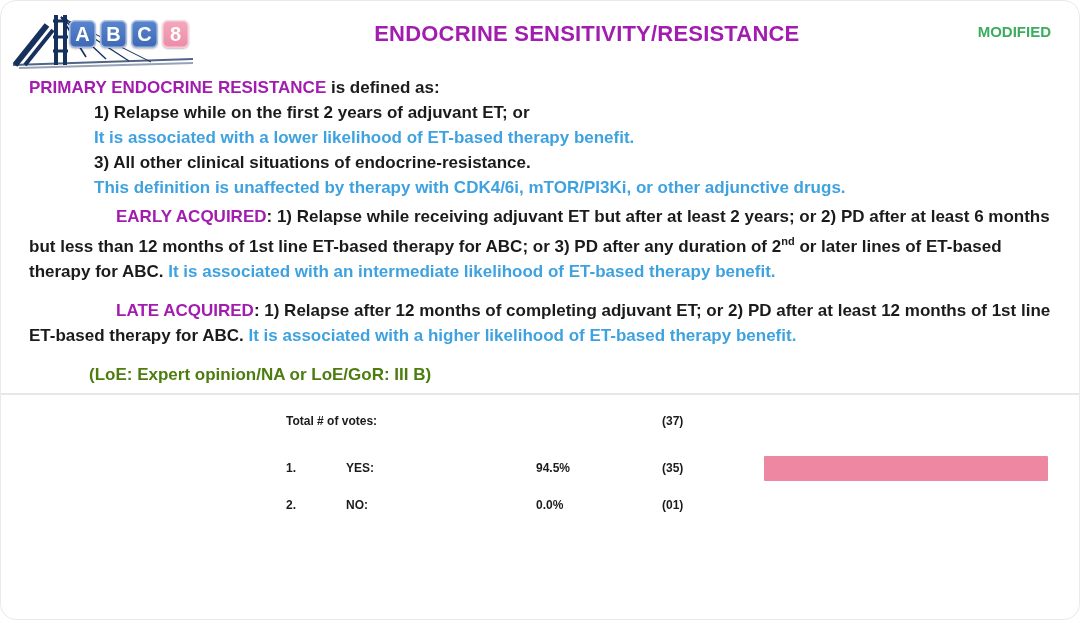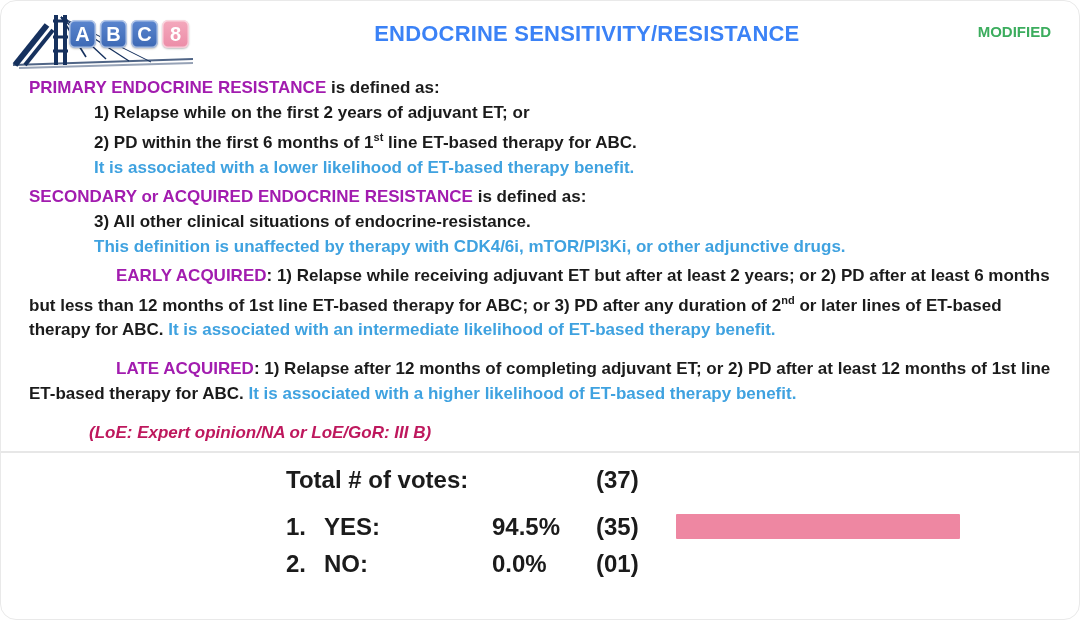--- a/index.html
+++ b/index.html
@@ -29,41 +29,42 @@
   .tiles { position:absolute; left:58px; top:13px; display:flex; gap:4px; }
   .tile {
     width:27px; height:28px; border-radius:6px;
     display:flex; align-items:center; justify-content:center;
     color:#fff; font-size:20px; font-weight:bold;
     background:linear-gradient(180deg,#5b86cf 0%,#3c68b4 100%);
     box-shadow:inset 0 0 0 1.5px rgba(255,255,255,.55), 0 1px 2px rgba(0,0,0,.25);
   }
   .tile.pink { background:linear-gradient(180deg,#f4a9bd 0%,#ec8ca7 100%); }
   .title-wrap { flex:1; text-align:center; padding-top:14px; }
-  .slide-title { color:#3b82f6; font-size:22px; letter-spacing:.2px; }
+  .slide-title { color:#a21caf; font-size:22px; letter-spacing:.2px; }
   .badge { flex:0 0 auto; padding-top:16px; color:#3cad5e; font-size:15px; }
   
   .content { padding:4px 28px 0 28px; font-size:17px; line-height:25px; }
   .orange { color:#a21caf; }
   .blue { color:#3fa2e0; }
-  .loe-blue { color:#be185d;font-style:italic; }
+  .loe-blue { color:#4d7c0f; }
   .indent { padding-left:65px; }
   .para { margin-top:4px; text-indent:87px; text-align:left; }
   .para.late { margin-top:14px; }
   .loe-line { margin-top:14px; padding-left:60px; }
   sup { font-size:11px; }
   .divider { height:2px; background:#e7e7e7; margin:6px -28px 0 -28px; }
   
   .voting { margin:8px 0 0 257px; }
   .vrow {
     display:grid;
     grid-template-columns:38px 168px 96px 66px auto;
     align-items:center;
     height:37px;
-    font-size:24px;
+    font-size:12px;
+    gap:22px;
   }
   .vrow .total-label { grid-column:1 / span 3; }
   .vrow .pct { padding-right:4px; }
   .vrow .cnt { text-align:left; padding-left:8px; }
   .vrow .barcell { padding-left:22px; }
   .bar { height:25px; border-radius:1px; }
   .vspacer { height:10px; }
 </style>
 </head>
 <body>
@@ -101,28 +102,22 @@
     </div>
     <div class="badge">MODIFIED</div>
   </div>
 
   <div class="content">
 
     <div>
       <span class="orange">PRIMARY ENDOCRINE RESISTANCE</span><span> is defined as:</span>
     </div>
     <div class="indent">1) Relapse while on the first 2 years of adjuvant ET; or</div>
-    <div class="indent">
-      <span>2) PD within the first 6 months of 1</span><sup>st</sup><span> line ET-based therapy for ABC.</span>
-    </div>
     <div class="indent blue">It is associated with a lower likelihood of ET-based therapy benefit.</div>
 
-    <div style="margin-top:4px;">
-      <span class="orange">SECONDARY or ACQUIRED ENDOCRINE RESISTANCE</span><span> is defined as:</span>
-    </div>
     <div class="indent">3) All other clinical situations of endocrine-resistance.</div>
     <div class="indent blue">This definition is unaffected by therapy with CDK4/6i, mTOR/PI3Ki, or other adjunctive drugs.</div>
 
     <div class="para">
       <span class="orange">EARLY ACQUIRED</span><span>: 1) Relapse while receiving adjuvant ET but after at least 2 years; or 2) PD after at least 6 months but less than 12 months of 1st line ET-based therapy for ABC; or 3) PD after any duration of 2</span><sup>nd</sup><span> or later lines of ET-based therapy for ABC. </span><span class="blue">It is associated with an intermediate likelihood of ET-based therapy benefit.</span>
     </div>
 
     <div class="para late">
       <span class="orange">LATE ACQUIRED</span><span>: 1) Relapse after 12 months of completing adjuvant ET; or 2) PD after at least 12 months of 1st line ET-based therapy for ABC. </span><span class="blue">It is associated with a higher likelihood of ET-based therapy benefit.</span>
     </div>

